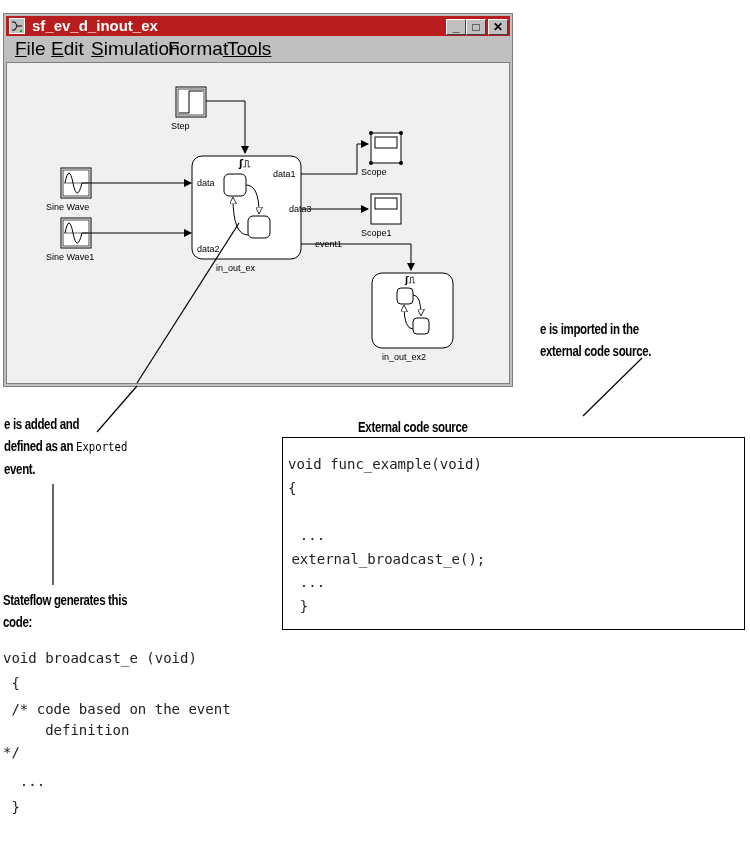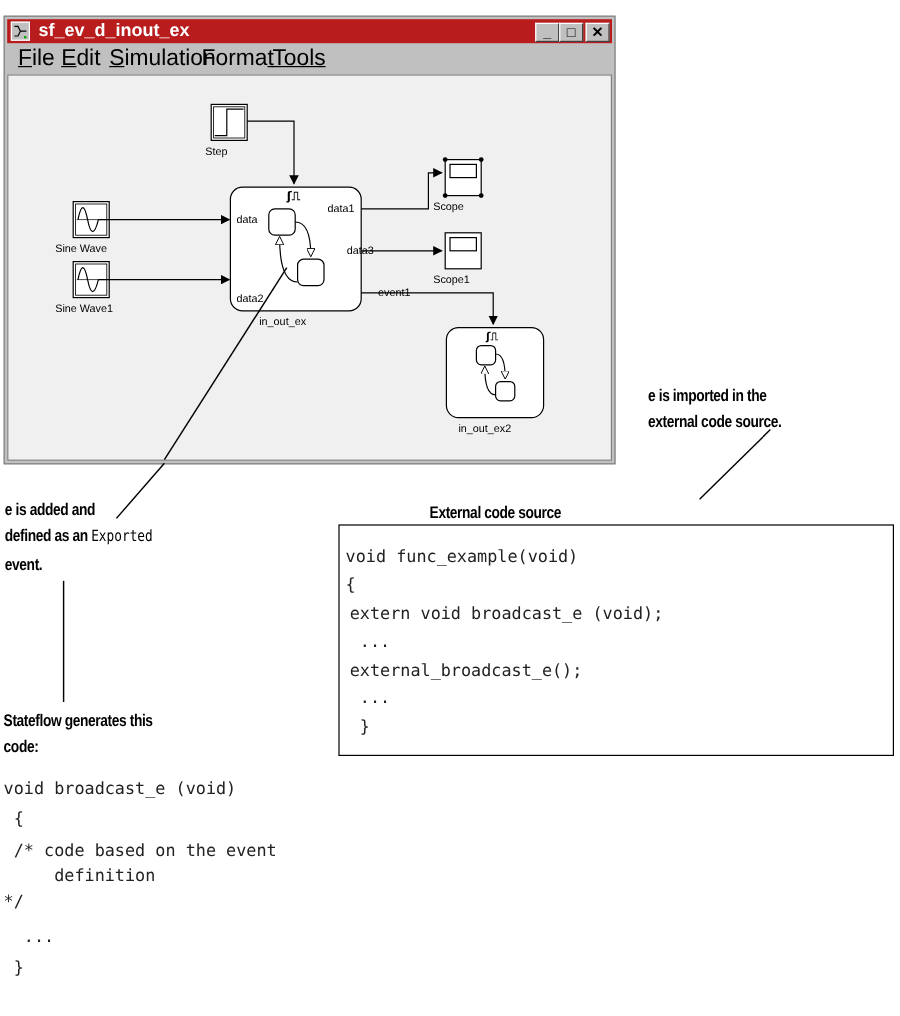--- a/index.html
+++ b/index.html
@@ -154,21 +154,20 @@
 <div class="note" style="left:540px;top:318px;">
   <div>e is imported in the</div>
   <div>external code source.</div>
 </div>
 
 <div class="note" style="left:358px;top:416px;">External code source</div>
 
 <div class="extbox">
   <div class="code" style="left:5px;top:17px;">void func_example(void)</div>
   <div class="code" style="left:5px;top:41px;">{</div>
-  <div class="code" style="left:0px;top:65px;"> extern void broadcast_e (void);</div>
   <div class="code" style="left:0px;top:88px;">  ...</div>
   <div class="code" style="left:0px;top:112px;"> external_broadcast_e();</div>
   <div class="code" style="left:0px;top:135px;">  ...</div>
   <div class="code" style="left:0px;top:159px;">  }</div>
 </div>
 
 <div class="note" style="left:3px;top:589px;">
   <div>Stateflow generates this</div>
   <div>code:</div>
 </div>

